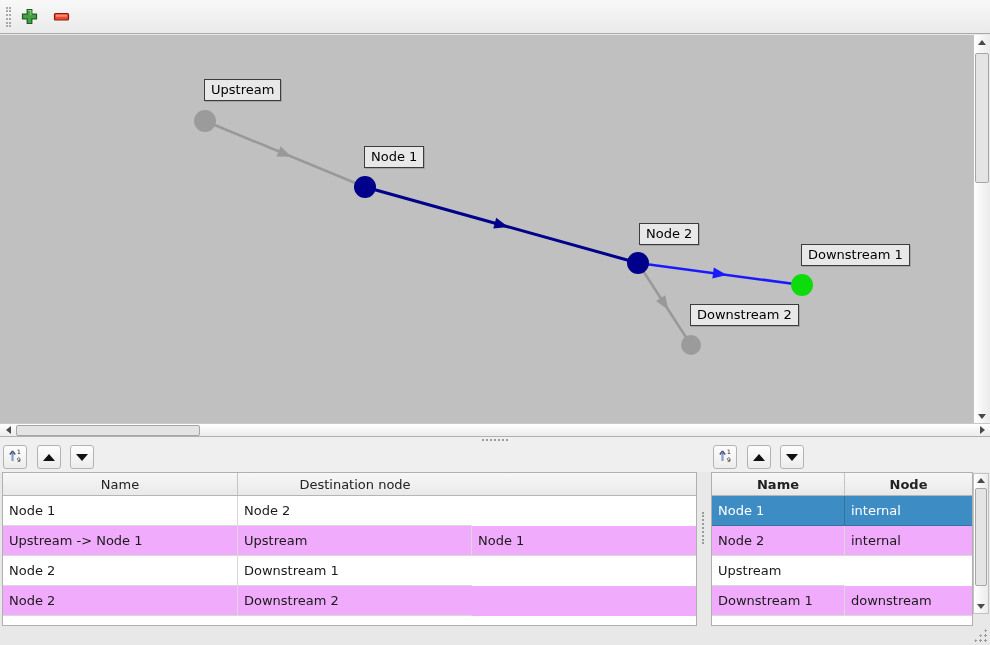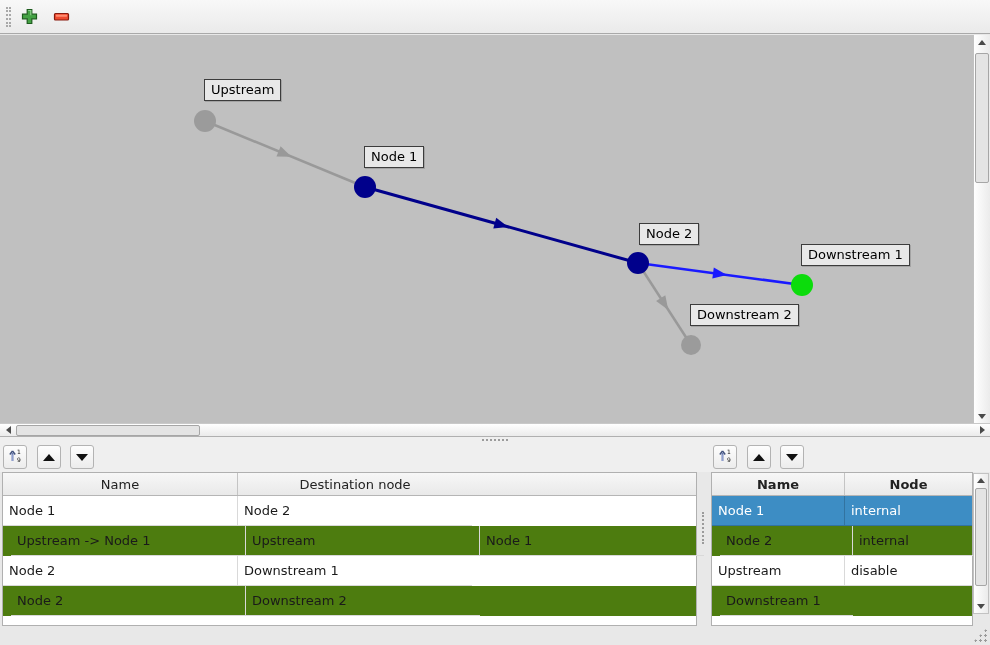--- a/index.html
+++ b/index.html
@@ -99,21 +99,21 @@
   .edges-table .thead, .edges-table .trow { grid-template-columns:235px 234px 224px; }
   .nodes-table .thead, .nodes-table .trow { grid-template-columns:133px 127px; }
   .th {
     display:flex; align-items:center; justify-content:center;
     font-size:13px; color:#222; border-right:1px solid #c4c4c4;
     overflow:hidden; cursor:pointer;
   }
   .th:last-child { border-right:none; }
   .nodes-table .th { font-weight:bold; }
   .trow { display:grid; height:30px; background:#fff; cursor:pointer; }
-  .trow.alt { background:#4d7c0f;padding-left:8px; }
+  .trow.alt { background:#f0abfc; }
   .trow.selected { background:#3d8dc4; color:#fff; }
   .td {
     display:flex; align-items:center; padding-left:6px; font-size:13px;
     border-right:1px solid #d9d9d9; border-bottom:1px solid #d9d9d9;
     overflow:hidden; white-space:nowrap;
   }
   .td:last-child { border-right:none; }
   .trow.selected .td { border-right-color:rgba(0,0,0,0.18); border-bottom-color:rgba(0,0,0,0.18); }
   .empty-row { height:9px; background:#fff; }
   
@@ -278,24 +278,24 @@
       <div class="trow selected" style="background: rgb(61, 141, 196);">
         <div class="td">Node 1</div>
         <div class="td">internal</div>
       </div>
       <div class="trow alt">
         <div class="td">Node 2</div>
         <div class="td">internal</div>
       </div>
       <div class="trow">
         <div class="td">Upstream</div>
-        <div class="td">disable</div>
       </div>
       <div class="trow alt">
         <div class="td">Downstream 1</div>
+        <div class="td">downstream</div>
       </div>
     </div>
   <div class="empty-row"></div>
 </div>
 
 <div class="table-vscroll">
   <div class="sb-btn up">
       <span class="tri-up"></span>
     </div>
   <div class="sb-thumb"></div>

